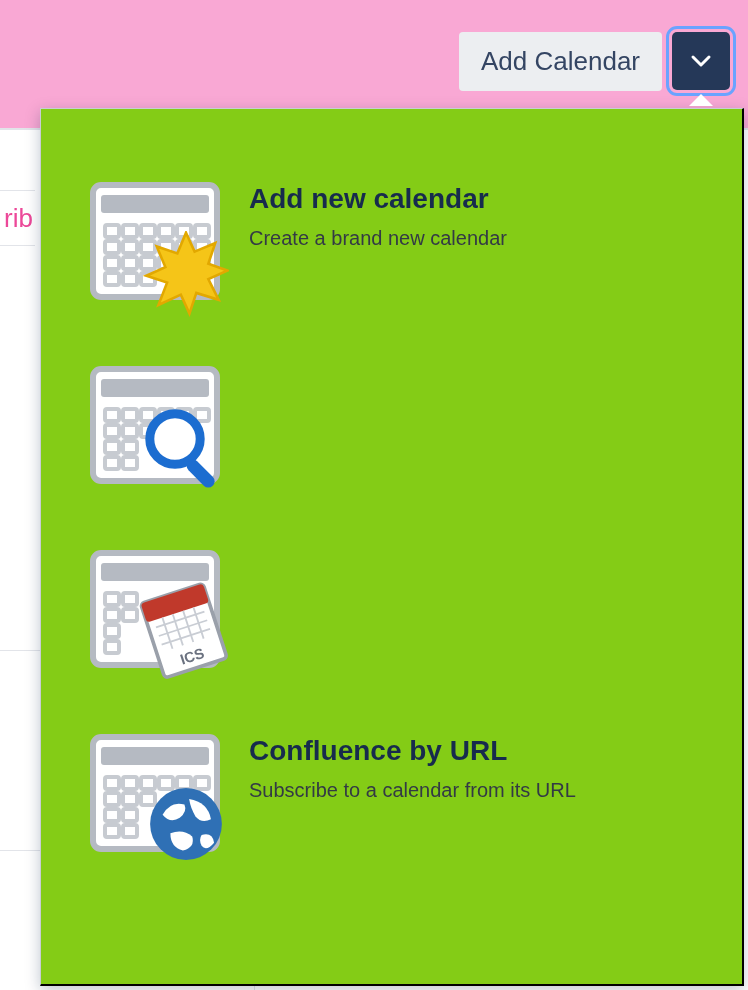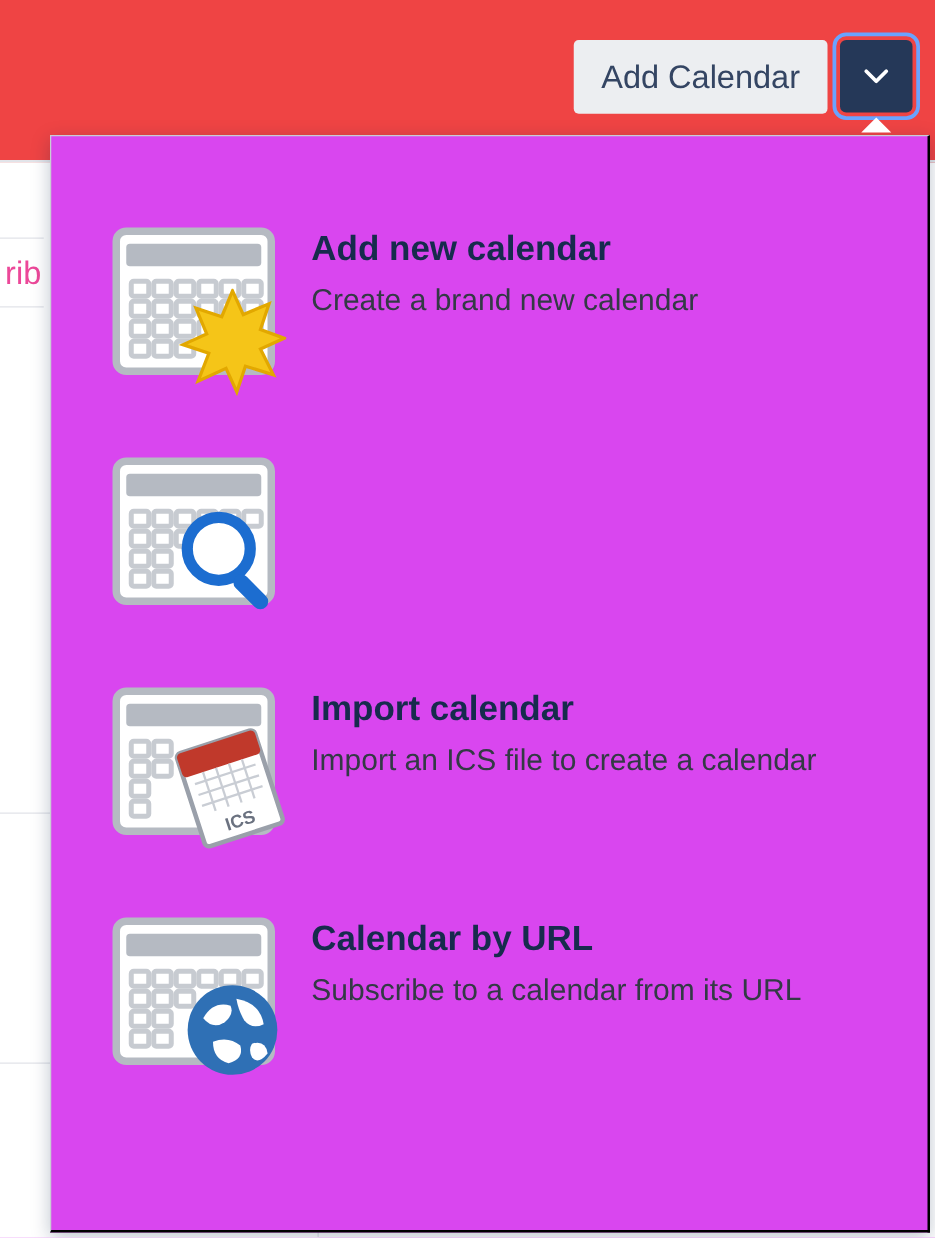--- a/index.html
+++ b/index.html
@@ -10,21 +10,21 @@
     background: #fff;
     overflow: hidden;
     position: relative;
   }
 
   
   .toolbar {
     position: absolute;
     top: 0; left: 0; right: 0;
     height: 130px;
-    background: #ef4444;
+    background: #f9a8d4;
     border-bottom: 2px solid #e2e4e9;
   }
   .toolbar-inner {
     position: absolute;
     top: 32px;
     right: 18px;
     display: flex;
     align-items: stretch;
     gap: 10px;
   }
@@ -99,21 +99,21 @@
     background: #e2e4e9;
   }
 
   
   .dropdown {
     position: absolute;
     top: 108px;
     left: 40px;
     right: 4px;
     bottom: 4px;
-    background: #d946ef;
+    background: #84cc16;
     border: 1px solid #c9cdd4;
     border-bottom: 2px solid #000;
     border-right: 2px solid #000;
     box-shadow: 0 4px 14px rgba(9,30,66,.25);
     z-index: 10;
     padding: 70px 36px 36px 48px;
   }
   .dropdown-item {
     display: flex;
     gap: 28px;
@@ -131,21 +131,21 @@
   }
   .text-slot { flex: 1; padding-top: 4px; }
   .item-title {
     font-size: 28px;
     font-weight: 700;
     color: #172b4d;
     margin-bottom: 10px;
     line-height: 1.15;
   }
   .item-desc {
-    font-size: 24px;
+    font-size: 20px;
     color: #333a45;
     line-height: 1.35;
   }
 
   
   .cal-base {
     position: absolute;
     inset: 0;
   }
   .cal-base svg { width: 100%; height: 100%; display:block; }
@@ -300,24 +300,20 @@
               <line x1="38" y1="34" x2="38" y2="70"></line>
                 <line x1="50" y1="34" x2="50" y2="70"></line>
                 <line x1="62" y1="34" x2="62" y2="70"></line>
                 <line x1="74" y1="34" x2="74" y2="70"></line>
             </g>
             <text x="56" y="90" text-anchor="middle" font-family="Arial" font-size="16" font-weight="700" fill="#6b7280">ICS</text>
           </g>
         </svg>
       </div>
     </div>
-    <div class="text-slot">
-      <div class="item-title">Import calendar</div>
-      <div class="item-desc">Import an ICS file to create a calendar</div>
-    </div>
   </div>
 
   <div class="dropdown-item">
     <div class="icon-slot">
       <div class="cal-base">
         <svg viewBox="0 0 132 124">
           <rect x="4" y="6" width="124" height="112" rx="8" fill="#fff" stroke="#b5bac2" stroke-width="6"></rect>
           <rect x="12" y="16" width="108" height="18" rx="3" fill="#b5bac2"></rect>
           <g fill="none" stroke="#c7cbd1" stroke-width="4">
             <rect x="16" y="46" width="14" height="12" rx="2"></rect>
@@ -340,18 +336,18 @@
         <svg viewBox="0 0 100 100">
           <circle cx="50" cy="50" r="46" fill="#2f70b5"></circle>
           <path d="M20 38 Q30 20 48 25 Q52 34 42 42 Q30 50 20 38 Z" fill="#ffffff"></path>
           <path d="M54 18 Q78 22 82 44 Q70 50 62 40 Q56 30 54 18 Z" fill="#ffffff"></path>
           <path d="M30 62 Q46 56 58 66 Q62 80 46 84 Q30 80 30 62 Z" fill="#ffffff"></path>
           <path d="M70 64 Q84 60 86 74 Q76 86 70 78 Q66 70 70 64 Z" fill="#ffffff"></path>
         </svg>
       </div>
     </div>
     <div class="text-slot">
-      <div class="item-title">Calendar by URL</div>
+      <div class="item-title">Confluence by URL</div>
       <div class="item-desc">Subscribe to a calendar from its URL</div>
     </div>
   </div>
 
 </div>
 
 </body></html>

